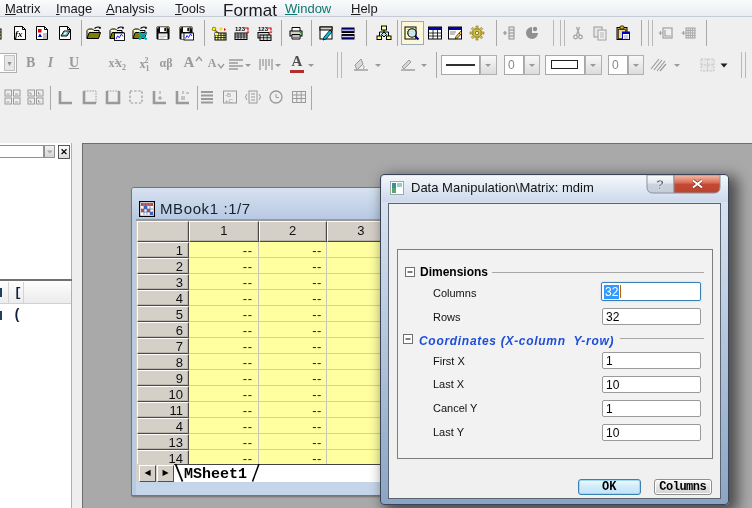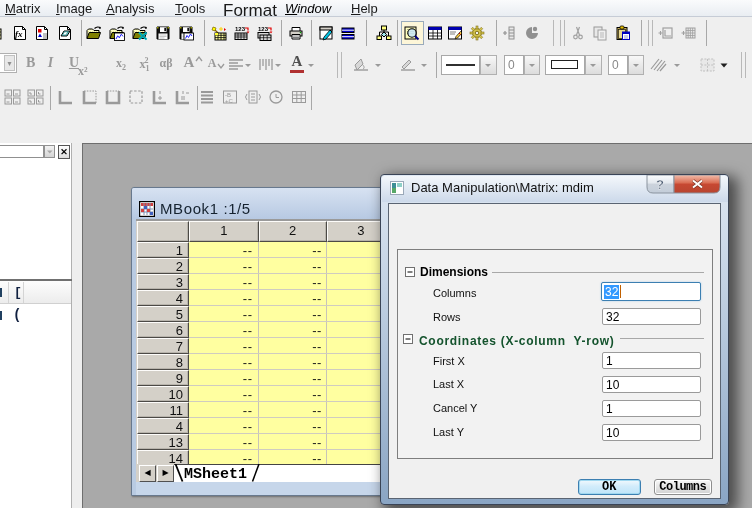--- a/index.html
+++ b/index.html
@@ -9,21 +9,21 @@
 .grip{position:absolute;width:1px;background:#b8b8b8;}
 </style></head><body>
 <div id="app">
 
 <div class="abs" style="left:0;top:0;width:752px;height:16px;background:linear-gradient(#fafbfc,#e9edf2);border-bottom:1px solid #c6ccd6;"></div>
 <div class="abs" style="left:5px;top:1px;font-size:13px;color:#1a1a1a;"><span style="text-decoration:underline">M</span>atrix</div>
 <div class="abs" style="left:56px;top:1px;font-size:13px;color:#1a1a1a;"><span style="text-decoration:underline">I</span>mage</div>
 <div class="abs" style="left:106px;top:1px;font-size:13px;color:#1a1a1a;"><span style="text-decoration:underline">A</span>nalysis</div>
 <div class="abs" style="left:175px;top:1px;font-size:13px;color:#1a1a1a;"><span style="text-decoration:underline">T</span>ools</div>
 <div class="abs" style="left:223px;top:1px;font-size:17px;color:#1a1a1a;">F<span style="text-decoration:underline">o</span>rmat</div>
-<div class="abs" style="left:285px;top:1px;font-size:13px;color:#000000;font-style:italic;"><span style="text-decoration:underline">W</span>indow</div>
+<div class="abs" style="left:285px;top:1px;font-size:13px;color:#0f766e;"><span style="text-decoration:underline">W</span>indow</div>
 <div class="abs" style="left:351px;top:1px;font-size:13px;color:#1a1a1a;"><span style="text-decoration:underline">H</span>elp</div>
 <div class="abs" style="left:0;top:17px;width:752px;height:126px;background:#efefef;"></div>
 <svg class="abs" style="left:-13px;top:25px" width="16" height="16" viewBox="0 0 16 16">
       <rect x="1" y="4" width="13" height="10" fill="#ffffc0" stroke="#000"></rect>
       <path d="M1 7h13M1 10h13M4.5 4v10M8 4v10M11.5 4v10" stroke="#000" fill="none" stroke-width="0.8"></path>
     </svg>
 <svg class="abs" style="left:11.7px;top:25px" width="16" height="16" viewBox="0 0 16 16">
       <path d="M2.5 1.5h8l3 3v10h-11z" fill="#fff" stroke="#000"></path>
       <path d="M10.5 1.5v3h3" fill="none" stroke="#000"></path>
       <text x="3" y="12" font-size="9" font-weight="bold" font-family="Liberation Serif" font-style="italic" fill="#000">fx</text>
@@ -230,21 +230,21 @@
       <path d="M1.5 8h4M3.5 6v4" stroke="#a0a0a0" stroke-width="1.1"></path>
       <rect x="6" y="3" width="9" height="10" fill="#e8e8e8" stroke="#a0a0a0"></rect>
       <path d="M6 5.5h9M6 8h9M6 10.5h9M8.2 3v10M10.4 3v10M12.6 3v10" stroke="#a0a0a0" stroke-width="0.8"></path>
     </svg>
 <div class="sep" style="left:706px;top:20px;height:26px;"></div>
 <div class="abs" style="left:-30px;top:53px;width:47px;height:20px;background:#fff;border:1px solid #b0b0b0;box-sizing:border-box;"></div>
 <div class="abs" style="left:4px;top:55px;width:11px;height:16px;background:#e8e8e8;border:1px solid #c0c0c0;box-sizing:border-box;color:#909090;font-size:8px;text-align:center;line-height:15px;">▾</div>
 <div class="abs" style="left:10.600000000000001px;top:55px;width:40px;text-align:center;font-size:14px;color:#9a9a9a;font-family:'Liberation Serif',serif;font-weight:bold;">B</div>
 <div class="abs" style="left:30.5px;top:55px;width:40px;text-align:center;font-size:14px;color:#9a9a9a;font-family:'Liberation Serif',serif;font-weight:bold;font-style:italic;">I</div>
 <div class="abs" style="left:54.0px;top:55px;width:40px;text-align:center;font-size:14px;color:#9a9a9a;font-family:'Liberation Serif',serif;font-weight:bold;"><span style="text-decoration:underline">U</span></div>
-<div class="abs" style="left:78.0px;top:56px;width:40px;text-align:left;font-size:12px;color:#9a9a9a;font-family:'Liberation Serif',serif;font-weight:bold;margin-top:8px;">x²</div>
+<div class="abs" style="left:78.0px;top:56px;width:40px;text-align:right;font-size:12px;color:#9a9a9a;font-family:'Liberation Serif',serif;font-weight:bold;">x²</div>
 <div class="abs" style="left:101.0px;top:56px;width:40px;text-align:center;font-size:12px;color:#9a9a9a;font-family:'Liberation Serif',serif;font-weight:bold;">x<sub style="font-size:8px">2</sub></div>
 <div class="abs" style="left:124.0px;top:56px;width:40px;text-align:center;font-size:12px;color:#9a9a9a;font-family:'Liberation Serif',serif;font-weight:bold;">x<sub style="font-size:8px">1</sub><sup style="font-size:8px;margin-left:-5px">2</sup></div>
 <div class="abs" style="left:146.0px;top:56px;width:40px;text-align:center;font-size:12px;color:#9a9a9a;font-family:'Liberation Serif',serif;font-weight:bold;">αβ</div>
 <div class="abs" style="left:169.0px;top:54px;width:40px;text-align:center;font-size:15px;color:#9a9a9a;font-family:'Liberation Serif',serif;font-weight:bold;">A</div>
 <svg class="abs" style="left:195px;top:55px" width="8" height="8" viewBox="0 0 8 8">
       <path d="M1 6l3-4 3 4" fill="none" stroke="#9a9a9a" stroke-width="1.3"></path>
     </svg>
 <div class="abs" style="left:192.0px;top:56px;width:40px;text-align:center;font-size:12px;color:#9a9a9a;font-family:'Liberation Serif',serif;font-weight:bold;">A</div>
 <svg class="abs" style="left:217px;top:62px" width="8" height="8" viewBox="0 0 8 8">
       <path d="M1 2l3 4 3-4" fill="none" stroke="#9a9a9a" stroke-width="1.3"></path>
@@ -404,21 +404,21 @@
 <svg class="abs" style="left:139px;top:201px" width="16" height="16" viewBox="0 0 16 16">
       <rect x="0.5" y="0.5" width="15" height="15" fill="#fff" stroke="#000" stroke-width="1.4"></rect>
       <rect x="2" y="2" width="12" height="3" fill="#d04040"></rect>
       <path d="M2 5h12v9H2z" fill="#fff"></path>
       <path d="M5 2v12M8 2v12M11 2v12M2 8h12M2 11h12" stroke="#8090b0" stroke-width="1"></path>
       <rect x="5" y="5" width="3" height="3" fill="#4060c0"></rect>
       <rect x="8" y="8" width="3" height="3" fill="#d04040"></rect>
       <rect x="2" y="8" width="3" height="3" fill="#d04040"></rect>
       <rect x="11" y="11" width="3" height="3" fill="#4060c0"></rect>
     </svg>
-<div class="abs" style="left:160px;top:200px;font-size:15px;letter-spacing:0.6px;color:#15222f;">MBook1 :1/5</div>
+<div class="abs" style="left:160px;top:200px;font-size:15px;letter-spacing:0.6px;color:#15222f;">MBook1 :1/7</div>
 <div class="abs" style="left:136px;top:219px;width:256px;height:272px;background:#d4d0c8;"></div>
 <div class="abs" style="left:136px;top:219px;width:256px;height:2px;background:#9a9a9a;"></div>
 <div class="abs" style="left:137px;top:221px;width:52px;height:20.5px;background:#d4d0c8;border-top:1px solid #fdfcfa;border-left:1px solid #fdfcfa;border-right:1px solid #4c4a46;border-bottom:1px solid #4c4a46;box-sizing:border-box;text-align:center;font-size:13px;color:#111;line-height:18.5px;box-shadow:inset -1px -1px 0 #b8b4ac;"></div>
 <div class="abs" style="left:189px;top:221px;width:69.5px;height:20.5px;background:#d4d0c8;border-top:1px solid #fdfcfa;border-left:1px solid #fdfcfa;border-right:1px solid #4c4a46;border-bottom:1px solid #4c4a46;box-sizing:border-box;text-align:center;font-size:13px;color:#111;line-height:18.5px;box-shadow:inset -1px -1px 0 #b8b4ac;">1</div>
 <div class="abs" style="left:258.5px;top:221px;width:68.3px;height:20.5px;background:#d4d0c8;border-top:1px solid #fdfcfa;border-left:1px solid #fdfcfa;border-right:1px solid #4c4a46;border-bottom:1px solid #4c4a46;box-sizing:border-box;text-align:center;font-size:13px;color:#111;line-height:18.5px;box-shadow:inset -1px -1px 0 #b8b4ac;">2</div>
 <div class="abs" style="left:326.8px;top:221px;width:68.2px;height:20.5px;background:#d4d0c8;border-top:1px solid #fdfcfa;border-left:1px solid #fdfcfa;border-right:1px solid #4c4a46;border-bottom:1px solid #4c4a46;box-sizing:border-box;text-align:center;font-size:13px;color:#111;line-height:18.5px;box-shadow:inset -1px -1px 0 #b8b4ac;">3</div>
 <div class="abs" style="left:189px;top:241.5px;width:206.0px;height:223.5px;background:#ffffa0;"></div>
 <div class="abs" style="left:257.5px;top:241.5px;width:1px;height:223.5px;background:#c8c4b8;"></div>
 <div class="abs" style="left:325.8px;top:241.5px;width:1px;height:223.5px;background:#c8c4b8;"></div>
 <div class="abs" style="left:394.0px;top:241.5px;width:1px;height:223.5px;background:#c8c4b8;"></div>
@@ -544,21 +544,21 @@
 <div class="abs" style="left:601px;top:282px;width:100px;height:19px;border:1px solid #3c7fb1;border-radius:2px;background:#fff;box-shadow:0 0 2px #a8cbe8;box-sizing:border-box;"></div>
 <div class="abs" style="left:604px;top:285px;font-size:12px;color:#fff;background:#3399ff;padding:0 1px;">32</div>
 <div class="abs" style="left:620px;top:285px;width:1px;height:13px;background:#c06000;"></div>
 <div class="abs" style="left:433px;top:310.5px;font-size:11px;color:#101010;">Rows</div>
 <div class="abs" style="left:601.5px;top:307.5px;width:99px;height:17px;border:1px solid #9a9a9a;border-radius:2px;background:#fff;box-sizing:border-box;"></div>
 <div class="abs" style="left:606px;top:309.5px;font-size:12px;color:#000;">32</div>
 <svg class="abs" style="left:402.5px;top:333.5px" width="10" height="10" viewBox="0 0 10 10">
       <rect x="0.5" y="0.5" width="9" height="9" fill="#fff" stroke="#707070"></rect>
       <path d="M2.5 5h5" stroke="#000"></path>
     </svg>
-<div class="abs" style="left:419px;top:334px;font-size:12px;font-weight:bold;color:#14532d;letter-spacing:0.7px;">Coordinates (X-column&nbsp; Y-row)</div>
+<div class="abs" style="left:419px;top:334px;font-size:12px;font-weight:bold;color:#1d4ed8;letter-spacing:0.7px;font-style:italic;">Coordinates (X-column&nbsp; Y-row)</div>
 <div class="abs" style="left:620px;top:338px;width:84px;height:1px;background:#a8a8a8;"></div>
 <div class="abs" style="left:433px;top:354.5px;font-size:11px;color:#101010;">First X</div>
 <div class="abs" style="left:601.5px;top:352px;width:99px;height:17px;border:1px solid #9a9a9a;border-radius:2px;background:#fff;box-sizing:border-box;"></div>
 <div class="abs" style="left:606px;top:354px;font-size:12px;color:#000;">1</div>
 <div class="abs" style="left:433px;top:378.4px;font-size:11px;color:#101010;">Last X</div>
 <div class="abs" style="left:601.5px;top:375.9px;width:99px;height:17px;border:1px solid #9a9a9a;border-radius:2px;background:#fff;box-sizing:border-box;"></div>
 <div class="abs" style="left:606px;top:377.9px;font-size:12px;color:#000;">10</div>
 <div class="abs" style="left:433px;top:402.3px;font-size:11px;color:#101010;">Cancel Y</div>
 <div class="abs" style="left:601.5px;top:399.8px;width:99px;height:17px;border:1px solid #9a9a9a;border-radius:2px;background:#fff;box-sizing:border-box;"></div>
 <div class="abs" style="left:606px;top:401.8px;font-size:12px;color:#000;">1</div>

